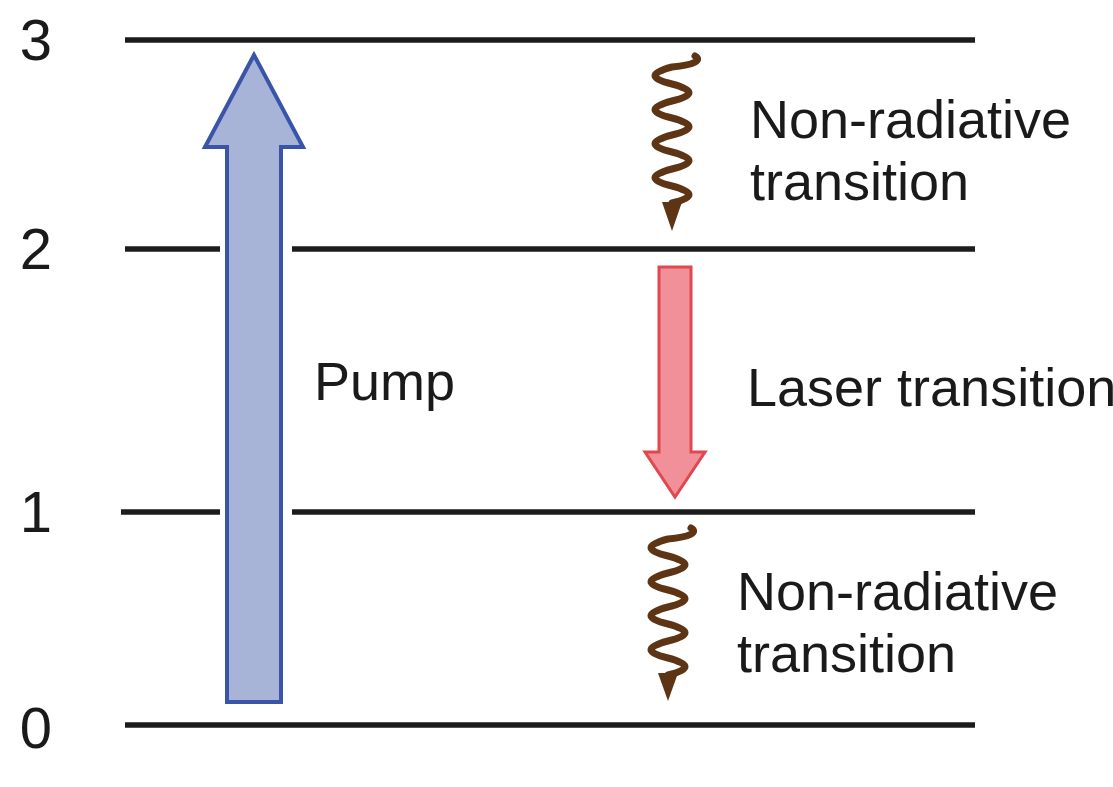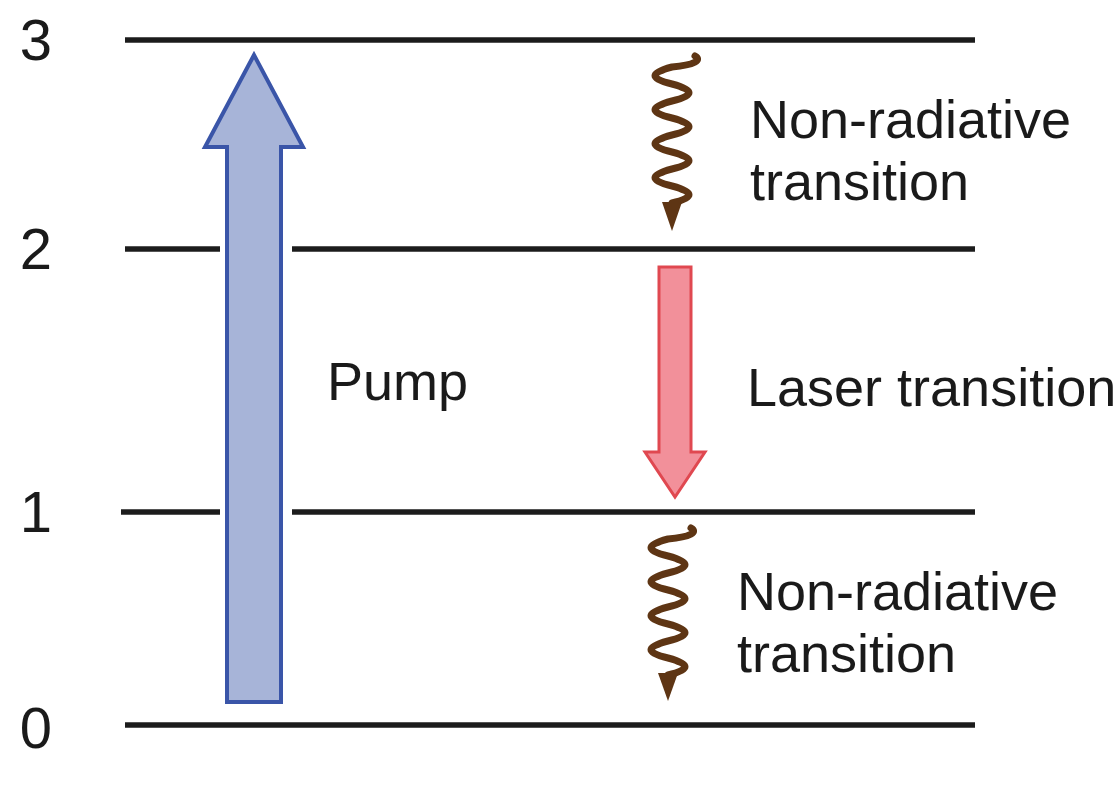--- a/index.html
+++ b/index.html
@@ -93,21 +93,21 @@
              q -34 9 0 17 q 34 9 0 17 q -34 9 0 17 q 34 9 0 17
              l 0 2"></path>
     <polygon class="squiggle-head" points="658,673 678,673 668,701"></polygon>
   </svg>
 
   <div class="digit" style="top:11px">3</div>
   <div class="digit" style="top:220px">2</div>
   <div class="digit" style="top:483px">1</div>
   <div class="digit" style="top:699px">0</div>
 
-  <div class="lbl" style="left:327px; top:350px">Pump</div>
+  <div class="lbl" style="left:314px; top:350px">Pump</div>
 
   <div class="lbl" style="left:747px; top:356px">Laser transition</div>
 
   <div class="lbl" style="left:750px; top:88px">
     <div>Non-radiative</div>
     <div>transition</div>
   </div>
 
   <div class="lbl" style="left:737px; top:560px">
     <div>Non-radiative</div>

